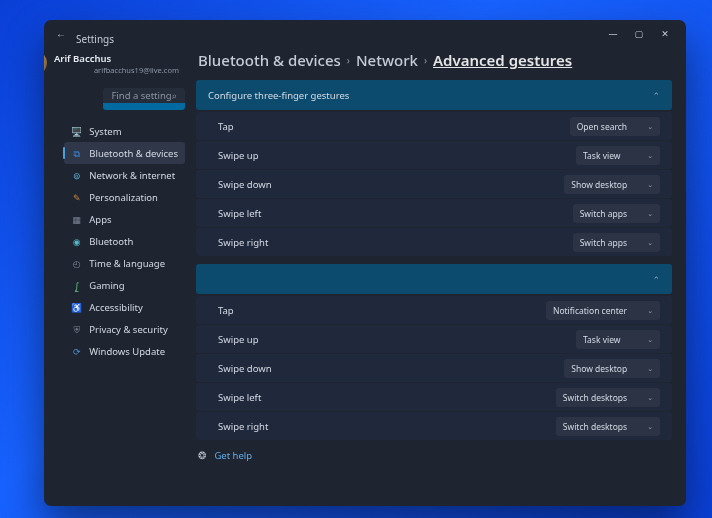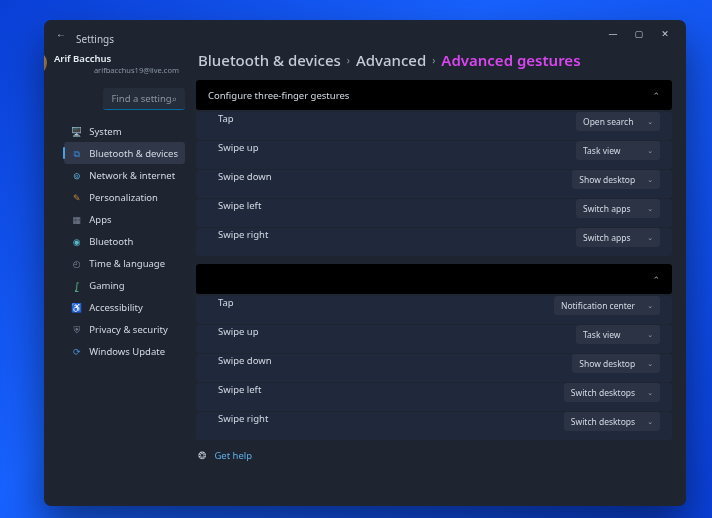--- a/index.html
+++ b/index.html
@@ -53,21 +53,21 @@
 }
 .profile .txt { display: flex; flex-direction: column; }
 .profile .name { font-size: 9.5px; color: #e8ecf2; font-weight: 600; }
 .profile .email { font-size: 7.5px; color: #8b94a3; margin-left: 40px; }
 .search {
   display: flex; align-items: center;
   background: #252c3a; border-radius: 3px;
   height: 22px; padding: 0 8px;
   font-size: 9.5px; color: #8b94a3;
   margin-bottom: 8px;
-  border-bottom: 1px solid #0369a1;
+  border-bottom: 7px solid #0369a1;
 }
 .search span:first-child { flex: 1; }
 .nav-item {
   display: flex; align-items: center; gap: 7px;
   height: 22px; padding: 0 7px;
   border-radius: 3px;
   color: #d5dbe5; font-size: 9.5px;
   cursor: pointer;
 }
 .nav-item.active { background: #2f3748; }
@@ -86,45 +86,45 @@
 }
 .main::-webkit-scrollbar { display: none; }
 .breadcrumb {
   display: flex; align-items: center; gap: 6px;
   color: #e9edf3; font-size: 15px; font-weight: 600;
   margin-bottom: 10px; flex-wrap: wrap;
   padding-left: 2px;
 }
 .breadcrumb .crumb { color: #c6ccd6; font-weight: 500; }
 .breadcrumb .sep { color: #8b94a3; font-size: 10px; font-weight: 400; }
-.breadcrumb .current { color: #d946ef; }
+.breadcrumb .current { color: #e5e5e5; text-decoration: underline; }
 .section {
   margin-bottom: 8px;
 }
 .section-head {
   display: flex; align-items: center;
-  background: #000000; border-radius: 3px;
+  background: #0c4a6e; border-radius: 3px;
   height: 30px; padding: 0 12px;
   color: #d5dbe5; font-size: 9.5px;
   margin-bottom: 2px;
   justify-content: flex-end;
 }
 .section-head .sh-label { flex: 1; }
 .section-head .chev { font-size: 9px; color: #9aa2b2; }
 .row {
-  display: flex; align-items: flex-start;
+  display: flex; align-items: center;
   background: #20283b;
   height: 28px; padding: 0 12px 0 22px;
   color: #d5dbe5; font-size: 9.5px;
   margin-bottom: 1px;
   border-radius: 3px;
 }
 .row .r-label { flex: 1; }
 .row .dd {
-  display: flex; align-items: center; gap: 12px;
+  display: flex; align-items: center; gap: 20px;
   background: #2b3345; border-radius: 3px;
   height: 19px; padding: 0 7px;
   font-size: 8.5px; color: #d5dbe5;
   cursor: pointer;
   min-width: 84px;
   justify-content: space-between;
 }
 .row .dd .dchev { font-size: 7px; color: #9aa2b2; }
 .help {
   display: flex; align-items: center; gap: 8px;
@@ -206,21 +206,21 @@
             <span class="ico" style="color:#4c8fd6">⟳</span>
             <span>Windows Update</span>
           </div>
         </div>
     </div>
 
     <div class="main">
       <div class="breadcrumb">
         <span class="crumb">Bluetooth &amp; devices</span>
         <span class="sep">›</span>
-        <span class="crumb">Advanced</span>
+        <span class="crumb">Network</span>
         <span class="sep">›</span>
         <span class="current">Advanced gestures</span>
       </div>
       <div id="sections">
           <div class="section">
             <div class="section-head">
               <span class="sh-label">Configure three-finger gestures</span>
               <span class="chev">⌃</span>
             </div>
             <div class="row">

